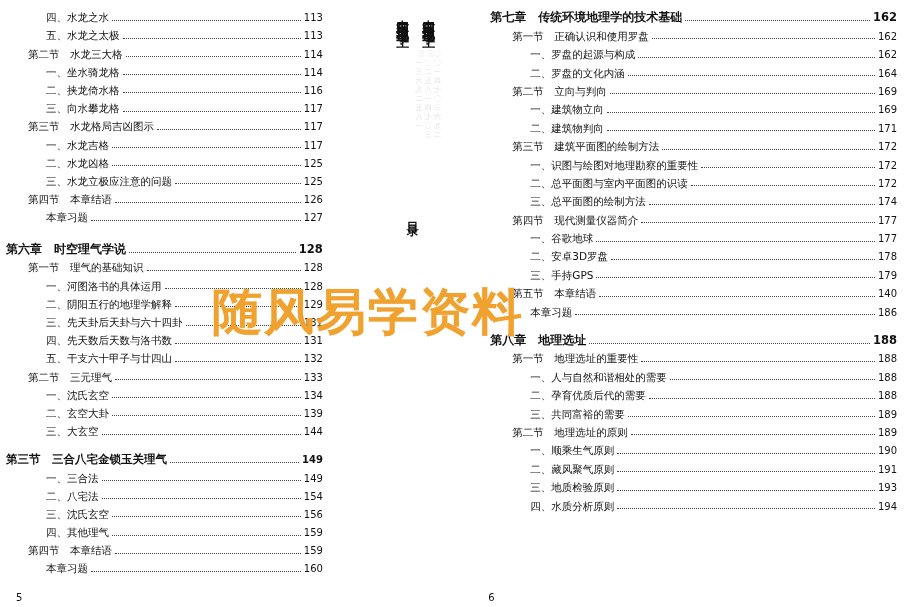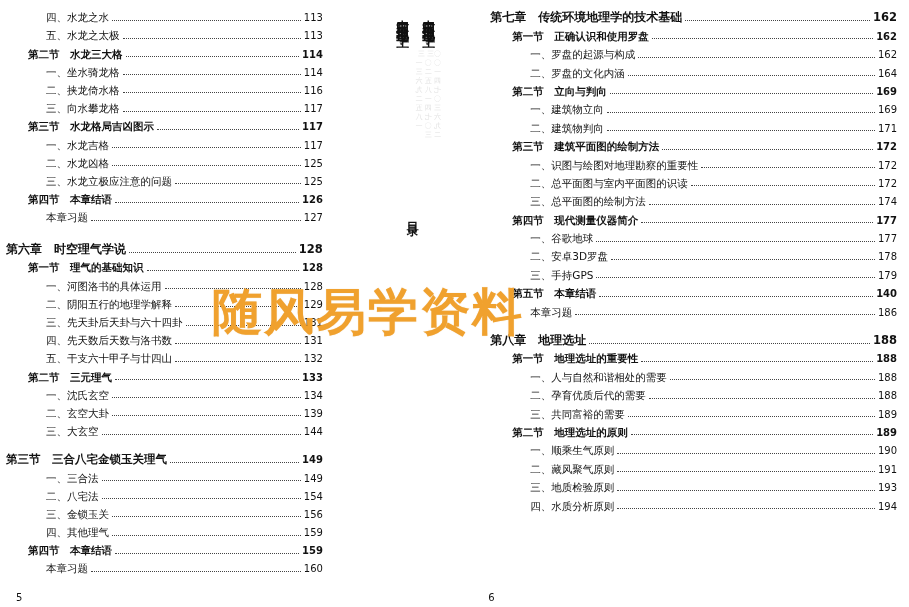--- a/index.html
+++ b/index.html
@@ -59,21 +59,21 @@
   .row .txt{white-space:nowrap;}
   .row .dots{
     flex:1;border-bottom:1px dotted #444;
     margin:0 3px 3.5px 3px;min-width:6px;height:1px;
   }
   .row .pg{white-space:nowrap;font-size:10px;}
 
   .lvl-chap{font-weight:700;font-size:12px;}
   .lvl-chap .pg{font-weight:700;font-size:11.5px;}
   .lvl-chap{height:22px;}
-  .lvl-sec{padding-left:22px;font-weight:bold;}
+  .lvl-sec{padding-left:22px;}
   .lvl-sub{padding-left:40px;}
   .lvl-exer{padding-left:40px;}
   .chap-gap{height:10px;}
 
   .bigsec{font-weight:700;font-size:11.5px;}
 
   
   .watermark{
     position:absolute;left:212px;top:279px;
     font-size:50px;font-weight:700;
@@ -219,21 +219,21 @@
           <span class="txt">一、三合法</span>
           <span class="dots"></span>
           <span class="pg">149</span>
         </div>
         <div class="row lvl-sub">
           <span class="txt">二、八宅法</span>
           <span class="dots"></span>
           <span class="pg">154</span>
         </div>
         <div class="row lvl-sub">
-          <span class="txt">三、金锁玉关</span>
+          <span class="txt">三、沈氏玄空</span>
           <span class="dots"></span>
           <span class="pg">156</span>
         </div>
         <div class="row lvl-sub">
           <span class="txt">四、其他理气</span>
           <span class="dots"></span>
           <span class="pg">159</span>
         </div>
         <div class="row lvl-sec">
           <span class="txt">第四节　本章结语</span>

